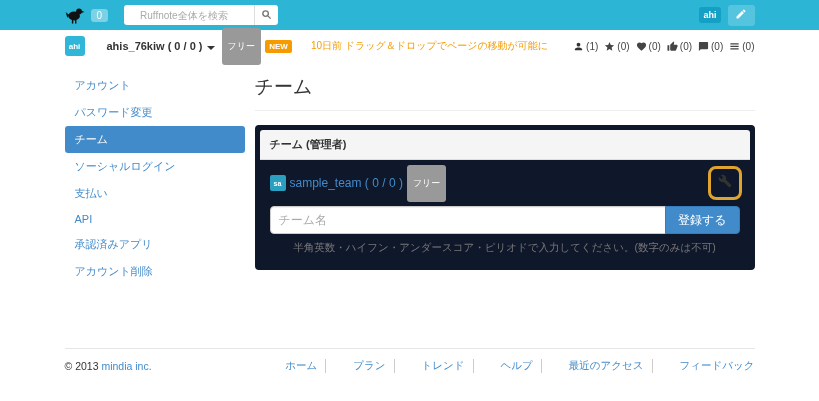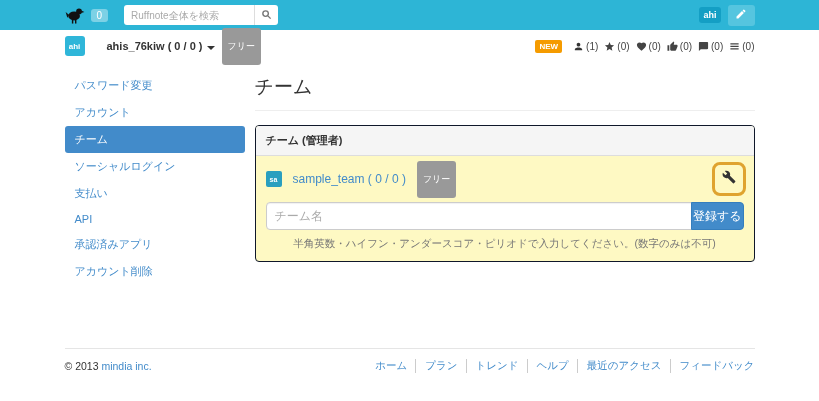--- a/index.html
+++ b/index.html
@@ -8,21 +8,21 @@
   .container { width: 690px; margin: 0 auto; }
 
   
   .topbar { height: 30px; background: #2db5d6; display: flex; align-items: center; }
   .topbar-inner { display: flex; align-items: center; gap: 6px; }
   .logo { display:flex; align-items:center; }
   .count-badge { background: rgba(255,255,255,.38); color:#fff; font-size:10px;
     padding:1px 6px; border-radius:3px; }
   .search-group { display:flex; margin-left:10px; }
   .search-group input { width:130px; height:20px; border:0; outline:none;
-    border-radius:3px 0 0 3px; padding:0 7px; font-size:10px; color:#555; }
+    border-radius:3px 0 0 3px; padding:0 16px; font-size:10px; color:#555; }
   .search-group input::placeholder { color:#aaa; }
   .search-btn { width:24px; height:20px; background:#fff; border:0;
     border-left:1px solid #ddd; border-radius:0 3px 3px 0;
     display:flex; align-items:center; justify-content:center; cursor:pointer; }
   .topbar-right { margin-left:auto; display:flex; align-items:center; gap:7px; }
   .user-chip { background:#149fc4; color:#fff; font-size:9px; font-weight:bold;
     padding:3px 4px; border-radius:3px; }
   .edit-btn { width:27px; height:21px; background:#55c5df; border:0; border-radius:3px;
     display:flex; align-items:center; justify-content:center; cursor:pointer; }
 
@@ -30,76 +30,76 @@
   .userbar { height: 32px; display:flex; align-items:center; }
   .userbar-inner { display:flex; align-items:center; }
   .avatar { width:20px; height:20px; background:#2fb6d9; color:#fff; font-size:8px;
     font-weight:bold; border-radius:3px; display:flex; align-items:center;
     justify-content:center; }
   .username { margin-left:22px; font-size:11px; color:#333; font-weight:bold; cursor:pointer; }
   .caret { display:inline-block; width:0; height:0; border-left:4px solid transparent;
     border-right:4px solid transparent; border-top:4px solid #333; margin-left:4px; }
   .badge-gray { background:#999; color:#fff; font-size:9px; padding:12px 6px;
     border-radius:3px; margin-left:7px; }
-  .userbar-right { margin-left:auto; display:flex; align-items:center; gap:5px; }
+  .userbar-right { margin-left:auto; display:flex; align-items:center; gap:19px; }
   .new-badge { background:#f59b00; color:#fff; font-size:8px; font-weight:bold;
     padding:2px 4px; border-radius:2px; }
   .news-text { color:#f59b00; font-size:10px; }
   .stats { display:flex; align-items:center; gap:6px; margin-left:6px; }
   .stat { display:flex; align-items:center; gap:2px; font-size:10px; color:#444;
     cursor:pointer; }
   .stat svg { display:block; }
 
   
   .main-wrap { display:flex; margin-top:10px; min-height: 250px; }
   .sidebar { width:180px; flex-shrink:0; }
   .side-item { display:block; padding:6px 10px; font-size:11px; color:#428bca;
     border-radius:3px; cursor:pointer; text-decoration:none; }
   .side-item.active { background:#428bca; color:#fff; }
   .main-col { flex:1; margin-left:10px; }
   .page-title { font-size:19px; font-weight:normal; color:#333;
     padding:2px 0 10px; border-bottom:1px solid #eee; }
 
   
-  .panel { margin-top:14px; border:1px solid #0f172a; border-radius:4px; background:#fef9c3; }
+  .panel { margin-top:14px; border:5px solid #0f172a; border-radius:4px; background:#0f172a; }
   .panel-heading { background:#f5f5f5; padding:7px 10px; font-size:11px; font-weight:bold;
     color:#333; border-bottom:1px solid #ddd; border-radius:3px 3px 0 0; }
   .panel.headonly { margin-top:18px; }
   .panel.headonly .panel-heading { border-bottom:0; border-radius:3px; }
   .panel-body { padding:10px; }
 
-  .team-row { position:relative; display:flex; align-items:center; gap:11px;
+  .team-row { position:relative; display:flex; align-items:center; gap:4px;
     height:26px; padding-right:40px; }
   .team-avatar { width:16px; height:16px; background:#2a9fbf; color:#fff; font-size:7px;
     font-weight:bold; border-radius:2px; display:flex; align-items:center;
     justify-content:center; }
   .team-name { color:#428bca; font-size:12px; text-decoration:none; cursor:pointer; }
   .wrench-wrap { position:absolute; right:4px; top:50%; transform:translateY(-50%);
     width:22px; height:24px; display:flex; align-items:center; justify-content:center;
     cursor:pointer; }
   .annotation-box { position:absolute; left:-6px; top:-5px; right:-6px; bottom:-5px;
     border:3px solid #dfa32f; border-radius:8px; pointer-events:none; }
 
   .form-row { display:flex; margin-top:10px;border-radius:10px; }
   .team-input { flex:1; height:28px; border:1px solid #ccc; border-radius:4px 0 0 4px;
     padding:0 8px; font-size:12px; color:#555; outline:none;
     box-shadow: inset 0 1px 1px rgba(0,0,0,.06); }
   .team-input::placeholder { color:#aaa; }
   .submit-btn { height:28px; background:#428bca; border:1px solid #357ebd; color:#fff;
-    font-size:12px; padding:0 1px; border-radius:0 4px 4px 0; margin-left:-1px;
+    font-size:12px; padding:0 12px; border-radius:0 4px 4px 0; margin-left:-1px;
     cursor:pointer; }
   .help-text { font-size:10.5px; color:#777; margin-top:7px;text-align:center; }
 
   
   .footer { margin-top:26px; border-top:1px solid #e5e5e5; padding:10px 0 30px;
     display:flex; align-items:center; font-size:10.5px; color:#333; }
   .copyright a, .link-blue { color:#428bca; text-decoration:none; cursor:pointer; }
   .footer-links { margin-left:auto; display:flex; align-items:center; }
   .footer-links .flink { color:#428bca; cursor:pointer; }
-  .footer-links .flink + .flink { margin-left:8px; padding-left:9px;
+  .footer-links .flink + .flink { margin-left:8px; padding-left:27px;
     border-left:1px solid #ccc;text-align:right; }
 </style>
 </head>
 <body>
 
 <div class="topbar">
   <div class="container topbar-inner">
     <span class="logo">
       <svg width="20" height="17" viewBox="0 0 22 19" fill="#111">
         <ellipse cx="10" cy="10" rx="6.5" ry="5"></ellipse>
@@ -138,20 +138,21 @@
 <div class="userbar">
   <div class="container userbar-inner">
     <span class="avatar">ahi</span>
     <span class="username">
       <span>ahis_76kiw ( 0 / 0 )</span><span class="caret"></span>
     </span>
     <span class="badge-gray">フリー</span>
 
     <span class="userbar-right">
       <span class="new-badge">NEW</span>
+      <span class="news-text">10日前 ドラッグ＆ドロップでページの移動が可能に</span>
       <span class="stats">
         <span class="stat">
           <span>
             <svg width="11" height="11" viewBox="0 0 24 24" fill="#333">
               <path d="M12 12c2.2 0 4-1.8 4-4s-1.8-4-4-4-4 1.8-4 4 1.8 4 4 4zm0 2c-2.7 0-8 1.3-8 4v2h16v-2c0-2.7-5.3-4-8-4z"></path>
             </svg>
           </span>
           <span>(1)</span>
         </span>
         <span class="stat">
@@ -194,22 +195,22 @@
           </span>
           <span>(0)</span>
         </span>
       </span>
     </span>
   </div>
 </div>
 
 <div class="container main-wrap">
   <aside class="sidebar">
+    <a class="side-item">アカウント</a>
     <a class="side-item">パスワード変更</a>
-    <a class="side-item">アカウント</a>
     <a class="side-item active">チーム</a>
     <a class="side-item">ソーシャルログイン</a>
     <a class="side-item">支払い</a>
     <a class="side-item">API</a>
     <a class="side-item">承認済みアプリ</a>
     <a class="side-item">アカウント削除</a>
   </aside>
 
   <main class="main-col">
     <h1 class="page-title">チーム</h1>

